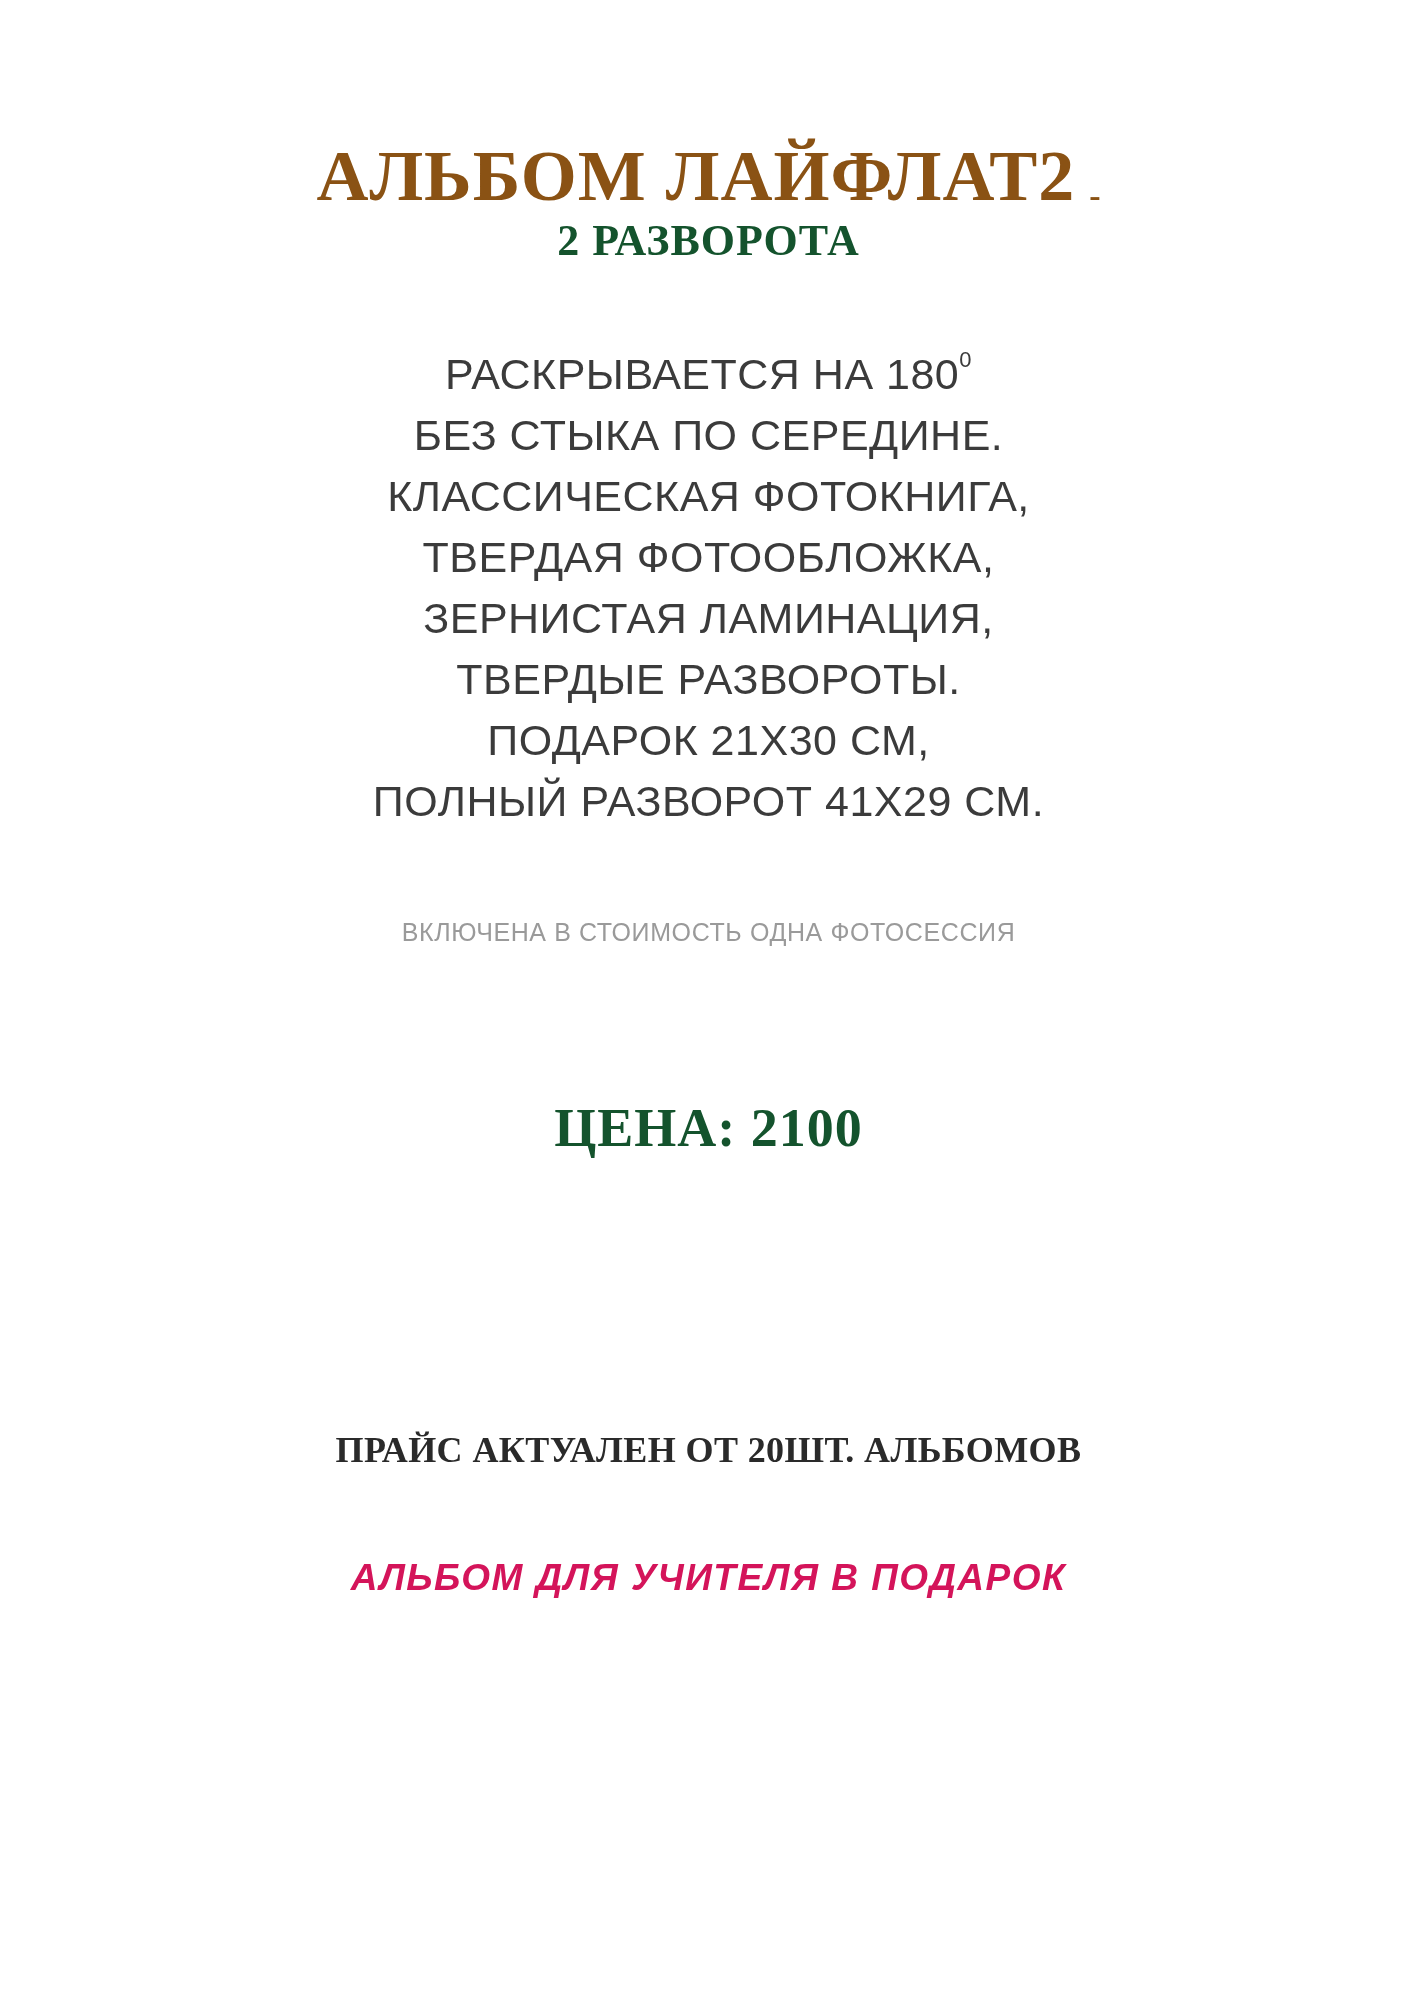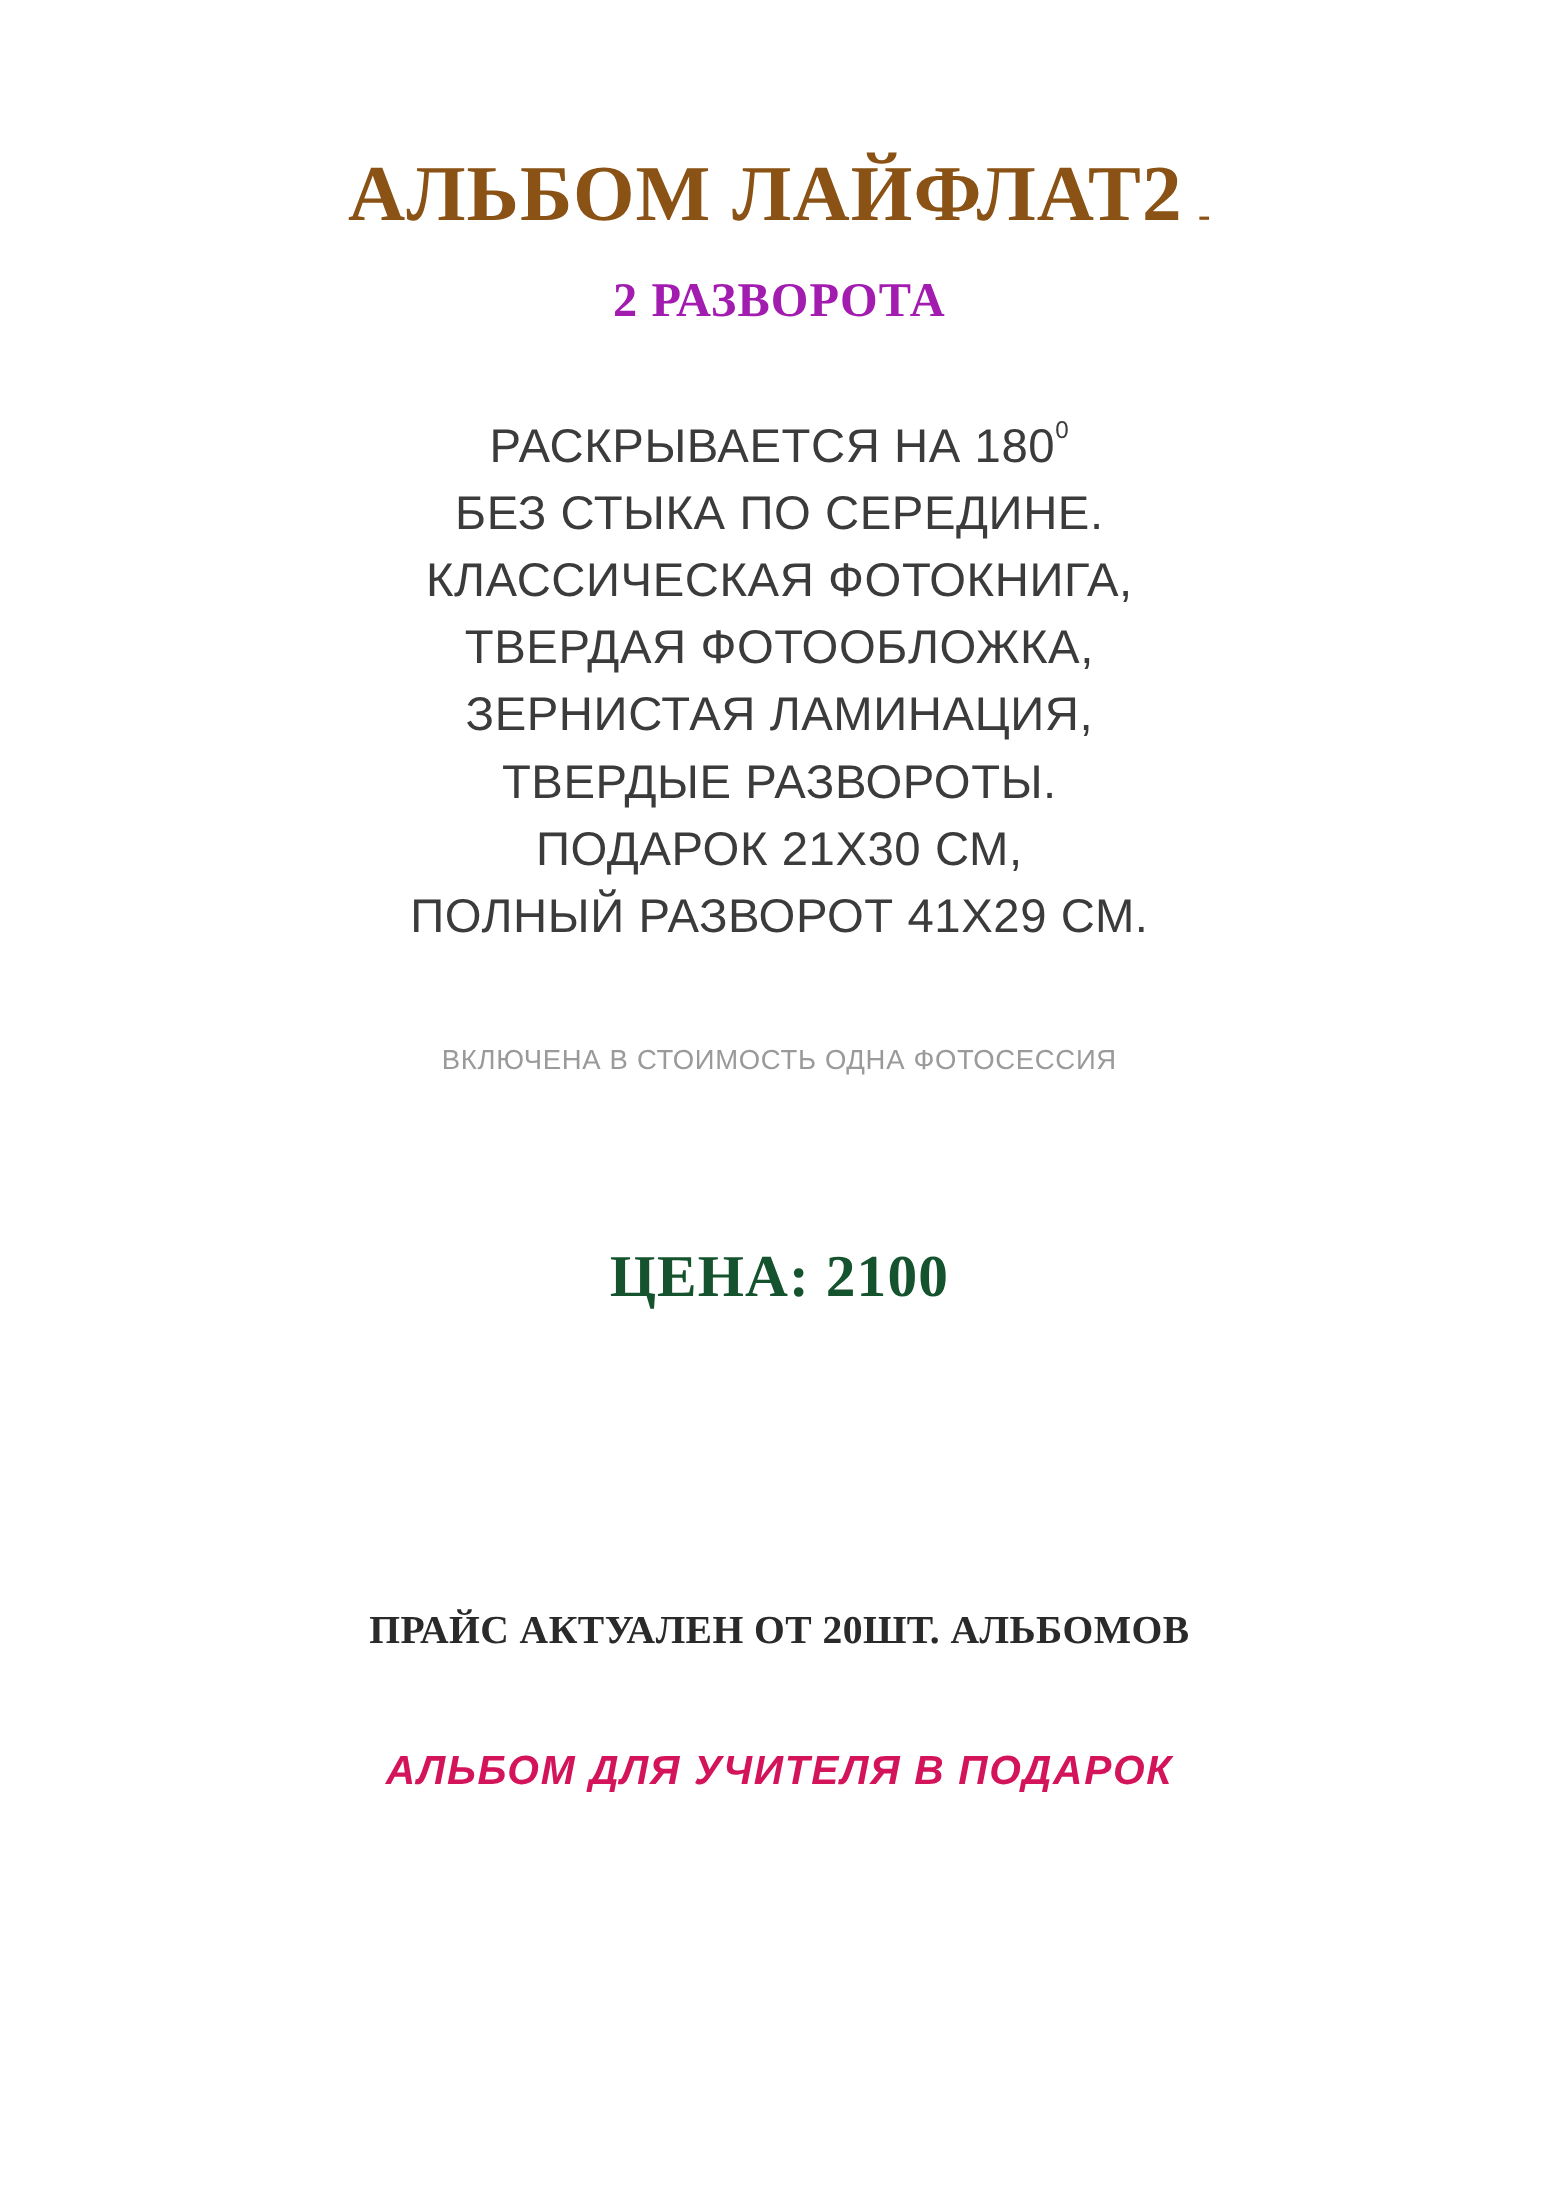--- a/index.html
+++ b/index.html
@@ -45,23 +45,23 @@
     font-weight: bold;
     font-size: 34px;
     color: #8a5214;
     vertical-align: middle;
     margin-left: 14px;
   }
   .title-sub {
     font-family: "Liberation Serif", serif;
     font-weight: bold;
     font-size: 44px;
-    color: #a21caf;
+    color: #14532d;
     letter-spacing: 1px;
-    margin-top: 32px;
+    margin-top: 0;
   }
 
   
   .desc {
     margin-top: 78px;
     text-align: center;
     font-family: "Liberation Sans", sans-serif;
     font-size: 43px;
     line-height: 1.42;
     color: #3b3b3b;

